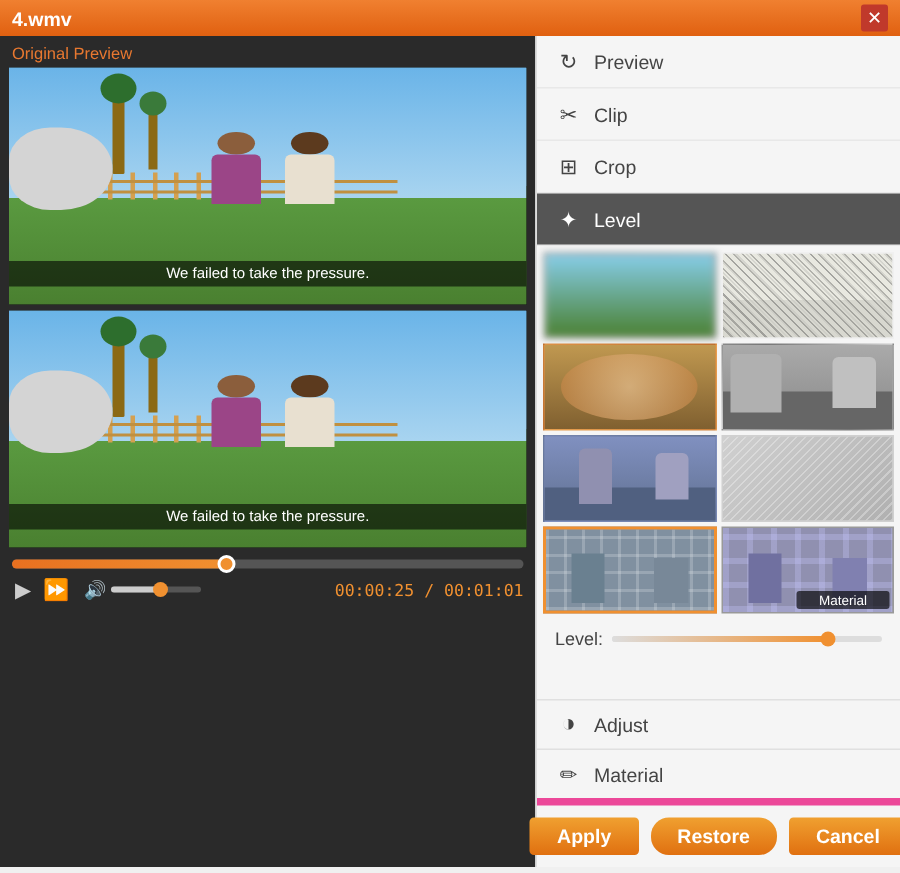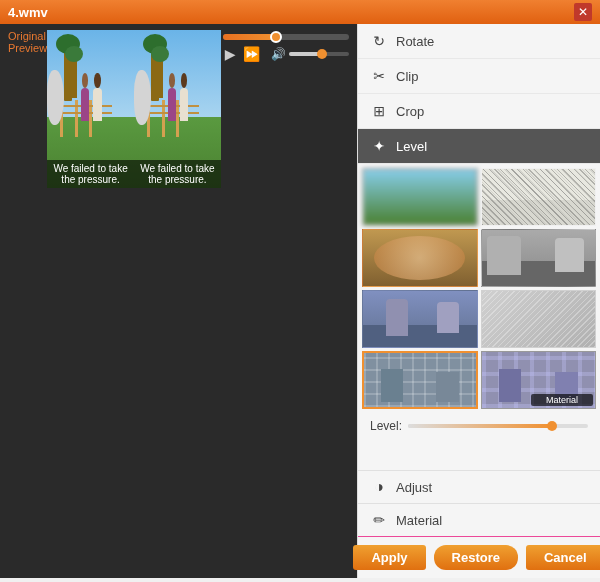--- a/index.html
+++ b/index.html
@@ -32,20 +32,21 @@
     #main {
       display: flex;
       height: 554px;
     }
 
     
     #left-panel {
       width: 357px;
       background: #2a2a2a;
       display: flex;
+      flex-direction: column;
       padding: 6px;
     }
 
     .preview-label {
       color: #cccccc;
       font-size: 11px;
       margin-bottom: 3px;
       padding-left: 2px;
     }
     .preview-label span {
@@ -81,21 +82,21 @@
     .fence-rail2 { position: absolute; top: 65%; left: 0; width: 100%; height: 2px; background: #c09040; }
     .scene-horse { position: absolute; bottom: 40%; left: 0%; width: 20%; height: 35%; background: #d4d4d4; border-radius: 40% 50% 50% 40%; }
     .scene-person1 { position: absolute; bottom: 35%; left: 38%; width: 12%; height: 38%; }
     .person1-head { width: 60%; height: 25%; background: #8B5E3C; border-radius: 50%; margin: 0 auto; }
     .person1-body { width: 80%; height: 55%; background: #9b4587; border-radius: 4px 4px 0 0; margin: 0 auto; }
     .scene-person2 { position: absolute; bottom: 35%; left: 52%; width: 12%; height: 38%; }
     .person2-head { width: 60%; height: 25%; background: #5C3A1E; border-radius: 50%; margin: 0 auto; }
     .person2-body { width: 80%; height: 55%; background: #e8e0d0; border-radius: 4px 4px 0 0; margin: 0 auto; }
     .subtitle-bar {
       position: absolute;
-      bottom: 0; left: 0; right: 0;
+      bottom: 12px; left: 0; right: 0;
       background: rgba(0,0,0,0.6);
       color: white;
       text-align: center;
       font-size: 10px;
       padding: 3px;
     }
 
     
     #controls {
       padding: 4px 2px;
@@ -309,21 +310,21 @@
       color: #444;
       font-size: 13px;
     }
 
     
     .action-row {
       display: flex;
       justify-content: center;
       gap: 8px;
       padding: 8px;
-      border-top: 1px solid #ec4899;
+      border-top: 5px solid #ec4899;
       background: #f5f5f5;
     }
     .action-btn {
       padding: 5px 18px;
       border: none;
       border-radius: 3px;
       cursor: pointer;
       font-size: 13px;
       font-weight: bold;
     }
@@ -418,29 +419,32 @@
       <div class="transport-row">
         <button class="transport-btn">▶</button>
         <button class="transport-btn">⏩</button>
         <div class="volume-slider-container">
           <span class="volume-icon">🔊</span>
           <div class="volume-track">
             <div class="volume-fill"></div>
             <div class="volume-thumb"></div>
           </div>
         </div>
+        <div class="time-display">
+          <span>00:00:25</span> / <span>00:01:01</span>
+        </div>
       </div>
     </div>
   </div>
 
   <div id="right-panel">
 
     <div class="nav-item">
       <div class="nav-icon">↻</div>
-      <span>Rotate</span>
+      <span>Preview</span>
     </div>
 
     <div class="nav-item">
       <div class="nav-icon">✂</div>
       <span>Clip</span>
     </div>
 
     <div class="nav-item">
       <div class="nav-icon">⊞</div>
       <span>Crop</span>

